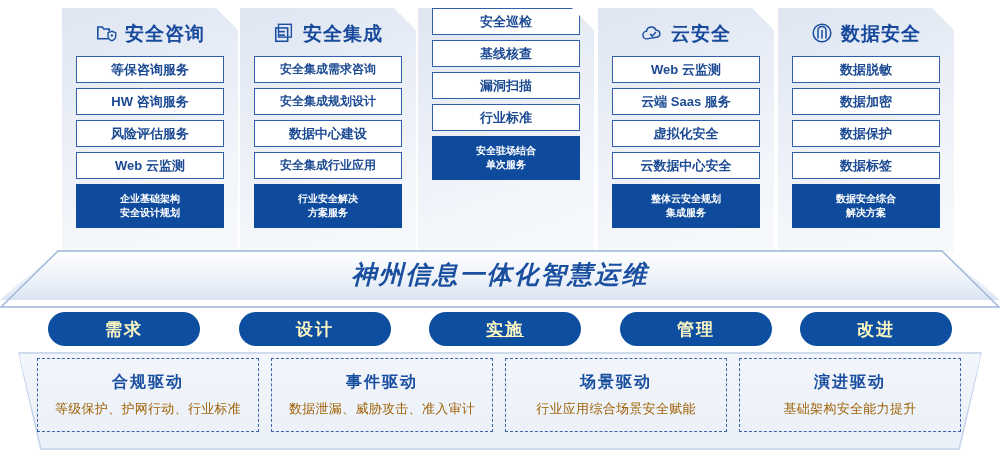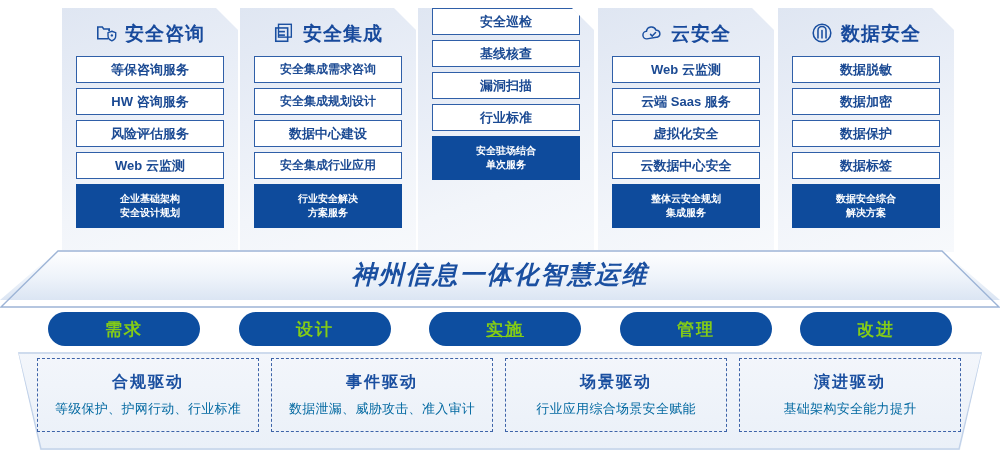--- a/index.html
+++ b/index.html
@@ -73,21 +73,21 @@
     font-style:italic;
     transform:translateY(-1px);
   }
 
   
   .pills{position:absolute;left:0;top:312px;width:1000px;height:36px;}
   .pill{
     position:absolute;top:0;width:152px;height:34px;
     background:#0d4ea0;border-radius:17px;
     display:flex;align-items:center;justify-content:center;
-    color:#84cc16;font-size:17px;font-weight:bold;letter-spacing:2px;
+    color:#fef9c3;font-size:17px;font-weight:bold;letter-spacing:2px;
   }
   .q0{left:48px;}
   .q1{left:239px;}
   .q2{left:429px;text-decoration:underline;}
   .q3{left:620px;}
   .q4{left:800px;}
 
   
   .band{
     position:absolute;left:0;top:352px;width:1000px;height:98px;
@@ -103,21 +103,21 @@
     box-sizing:border-box;background:transparent;
   }
   .d0{left:37px;}
   .d1{left:271px;}
   .d2{left:505px;}
   .d3{left:739px;}
   .d-title{
     font-size:16px;font-weight:bold;color:#1a4fa0;letter-spacing:2px;
     margin-bottom:7px;
   }
-  .d-sub{font-size:13px;color:#0369a1;letter-spacing:0.3px;white-space:nowrap;}
+  .d-sub{font-size:13px;color:#a16207;letter-spacing:0.3px;white-space:nowrap;}
 </style>
 </head>
 <body>
 
 <div id="root">
 
   <div class="panels">
 
     <div class="panel p0">
       <div class="panel-head">

